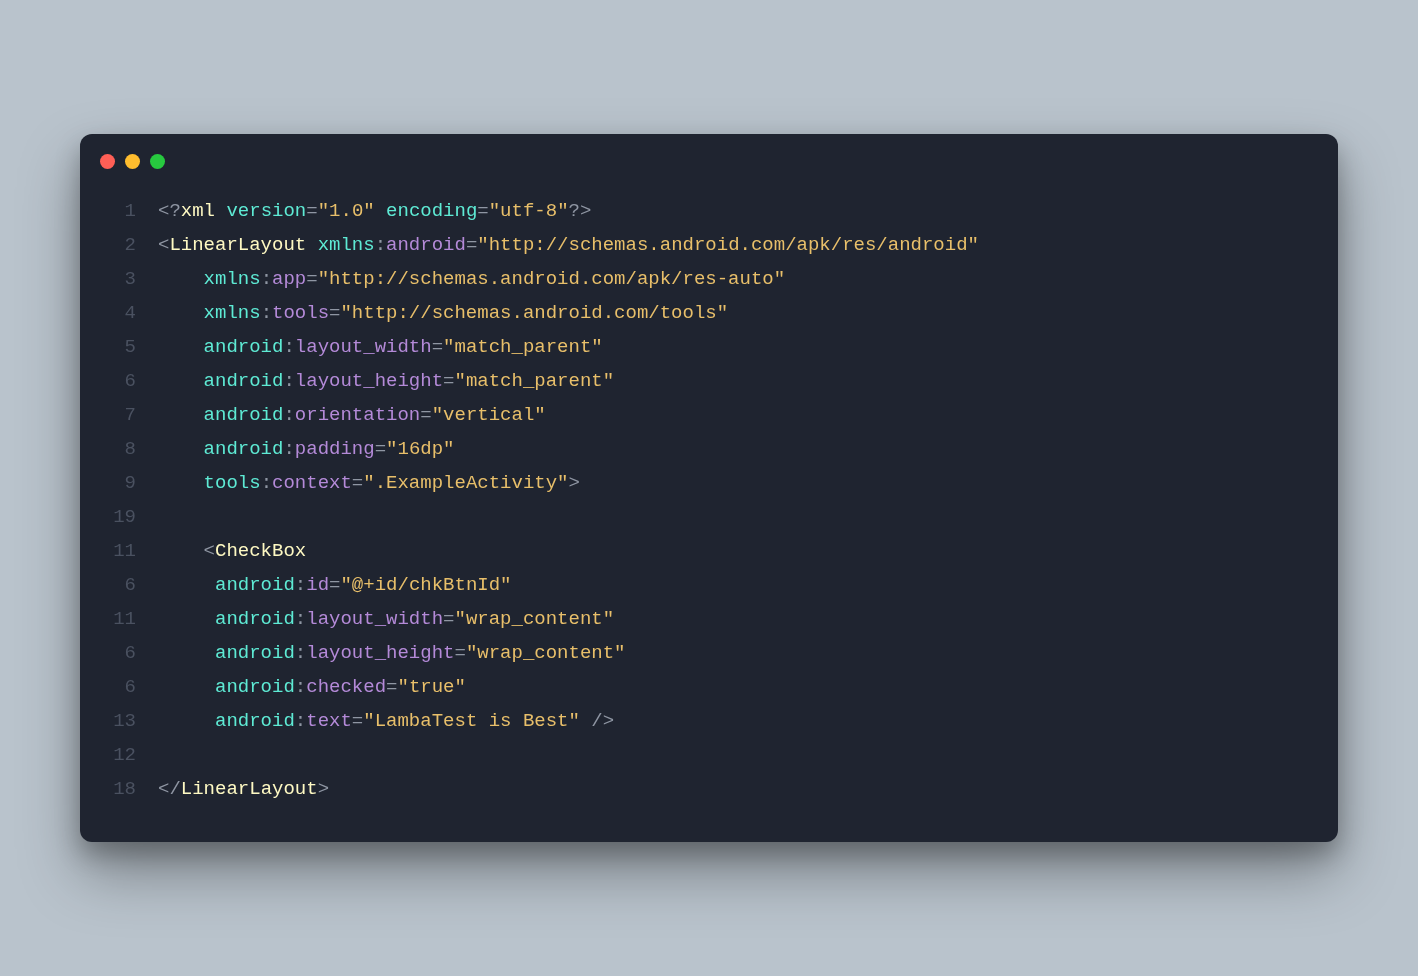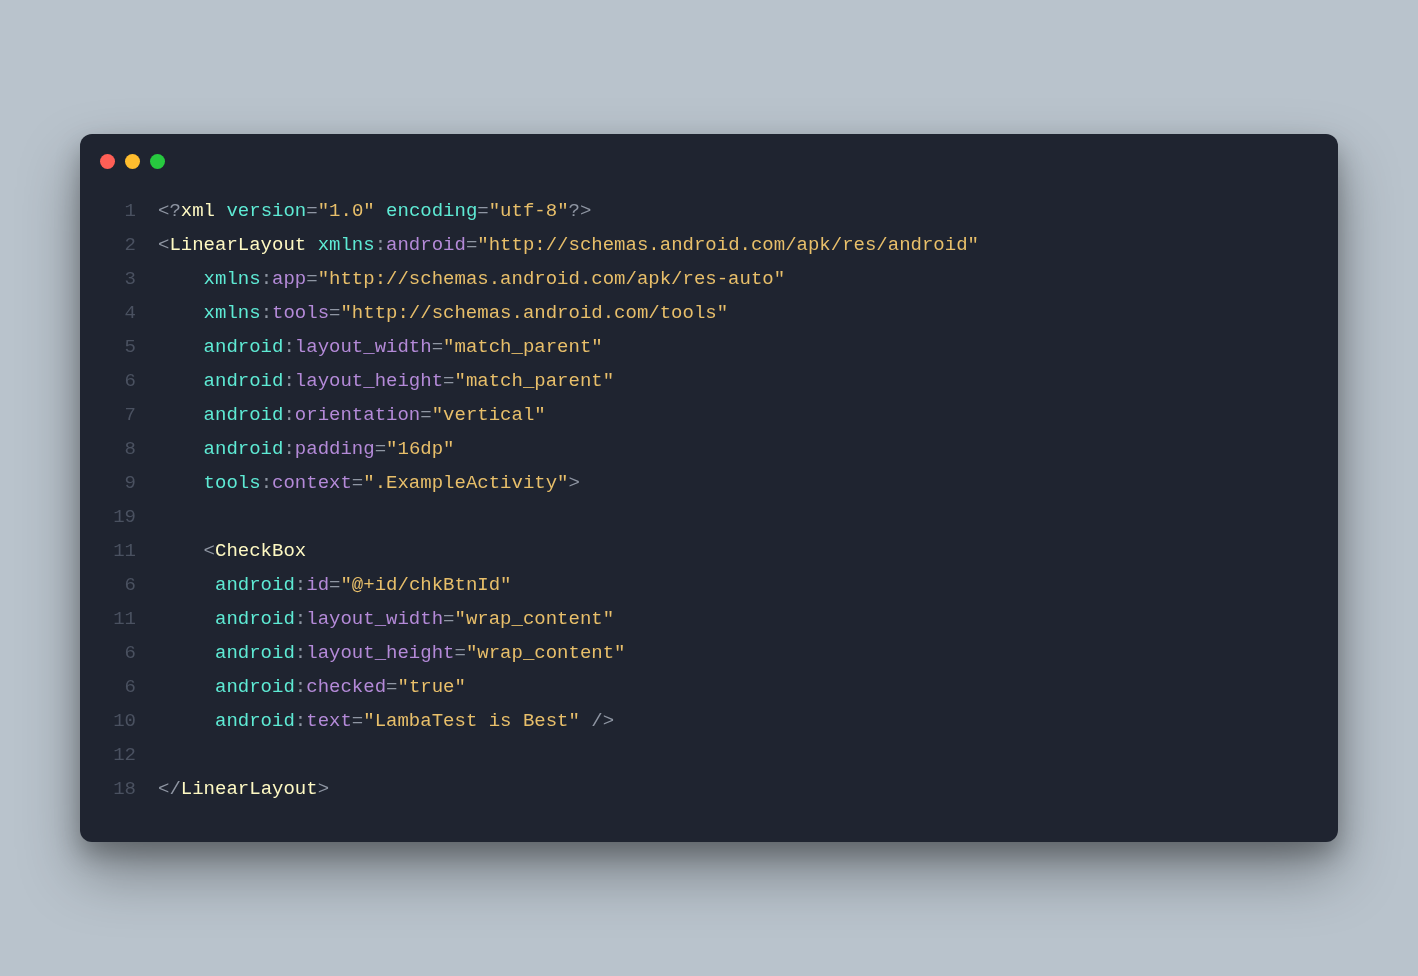--- a/index.html
+++ b/index.html
@@ -83,19 +83,19 @@
         <div>6</div>
         <div>7</div>
         <div>8</div>
         <div>9</div>
         <div>19</div>
         <div>11</div>
         <div>6</div>
         <div>11</div>
         <div>6</div>
         <div>6</div>
-        <div>10</div>
+        <div>13</div>
         <div>12</div>
         <div>18</div>
       </div>
     <div class="code" id="code"><span class="line"><span class="punc">&lt;?</span><span class="tag">xml</span><span> </span><span class="ns">version</span><span class="eq">=</span><span class="str">"1.0"</span><span> </span><span class="ns">encoding</span><span class="eq">=</span><span class="str">"utf-8"</span><span class="punc">?&gt;</span></span><span class="line"><span class="punc">&lt;</span><span class="tag">LinearLayout</span><span> </span><span class="ns">xmlns</span><span class="punc">:</span><span class="attr">android</span><span class="eq">=</span><span class="str">"http://schemas.android.com/apk/res/android"</span></span><span class="line"><span>    </span><span class="ns">xmlns</span><span class="punc">:</span><span class="attr">app</span><span class="eq">=</span><span class="str">"http://schemas.android.com/apk/res-auto"</span></span><span class="line"><span>    </span><span class="ns">xmlns</span><span class="punc">:</span><span class="attr">tools</span><span class="eq">=</span><span class="str">"http://schemas.android.com/tools"</span></span><span class="line"><span>    </span><span class="ns">android</span><span class="punc">:</span><span class="attr">layout_width</span><span class="eq">=</span><span class="str">"match_parent"</span></span><span class="line"><span>    </span><span class="ns">android</span><span class="punc">:</span><span class="attr">layout_height</span><span class="eq">=</span><span class="str">"match_parent"</span></span><span class="line"><span>    </span><span class="ns">android</span><span class="punc">:</span><span class="attr">orientation</span><span class="eq">=</span><span class="str">"vertical"</span></span><span class="line"><span>    </span><span class="ns">android</span><span class="punc">:</span><span class="attr">padding</span><span class="eq">=</span><span class="str">"16dp"</span></span><span class="line"><span>    </span><span class="ns">tools</span><span class="punc">:</span><span class="attr">context</span><span class="eq">=</span><span class="str">".ExampleActivity"</span><span class="punc">&gt;</span></span><span class="line">&nbsp;</span><span class="line"><span>    </span><span class="punc">&lt;</span><span class="tag">CheckBox</span></span><span class="line"><span>     </span><span class="ns">android</span><span class="punc">:</span><span class="attr">id</span><span class="eq">=</span><span class="str">"@+id/chkBtnId"</span></span><span class="line"><span>     </span><span class="ns">android</span><span class="punc">:</span><span class="attr">layout_width</span><span class="eq">=</span><span class="str">"wrap_content"</span></span><span class="line"><span>     </span><span class="ns">android</span><span class="punc">:</span><span class="attr">layout_height</span><span class="eq">=</span><span class="str">"wrap_content"</span></span><span class="line"><span>     </span><span class="ns">android</span><span class="punc">:</span><span class="attr">checked</span><span class="eq">=</span><span class="str">"true"</span></span><span class="line"><span>     </span><span class="ns">android</span><span class="punc">:</span><span class="attr">text</span><span class="eq">=</span><span class="str">"LambaTest is Best"</span><span> </span><span class="punc">/&gt;</span></span><span class="line">&nbsp;</span><span class="line"><span class="punc">&lt;/</span><span class="tag">LinearLayout</span><span class="punc">&gt;</span></span></div>
   </div>
 </div>
 
 </body></html>

